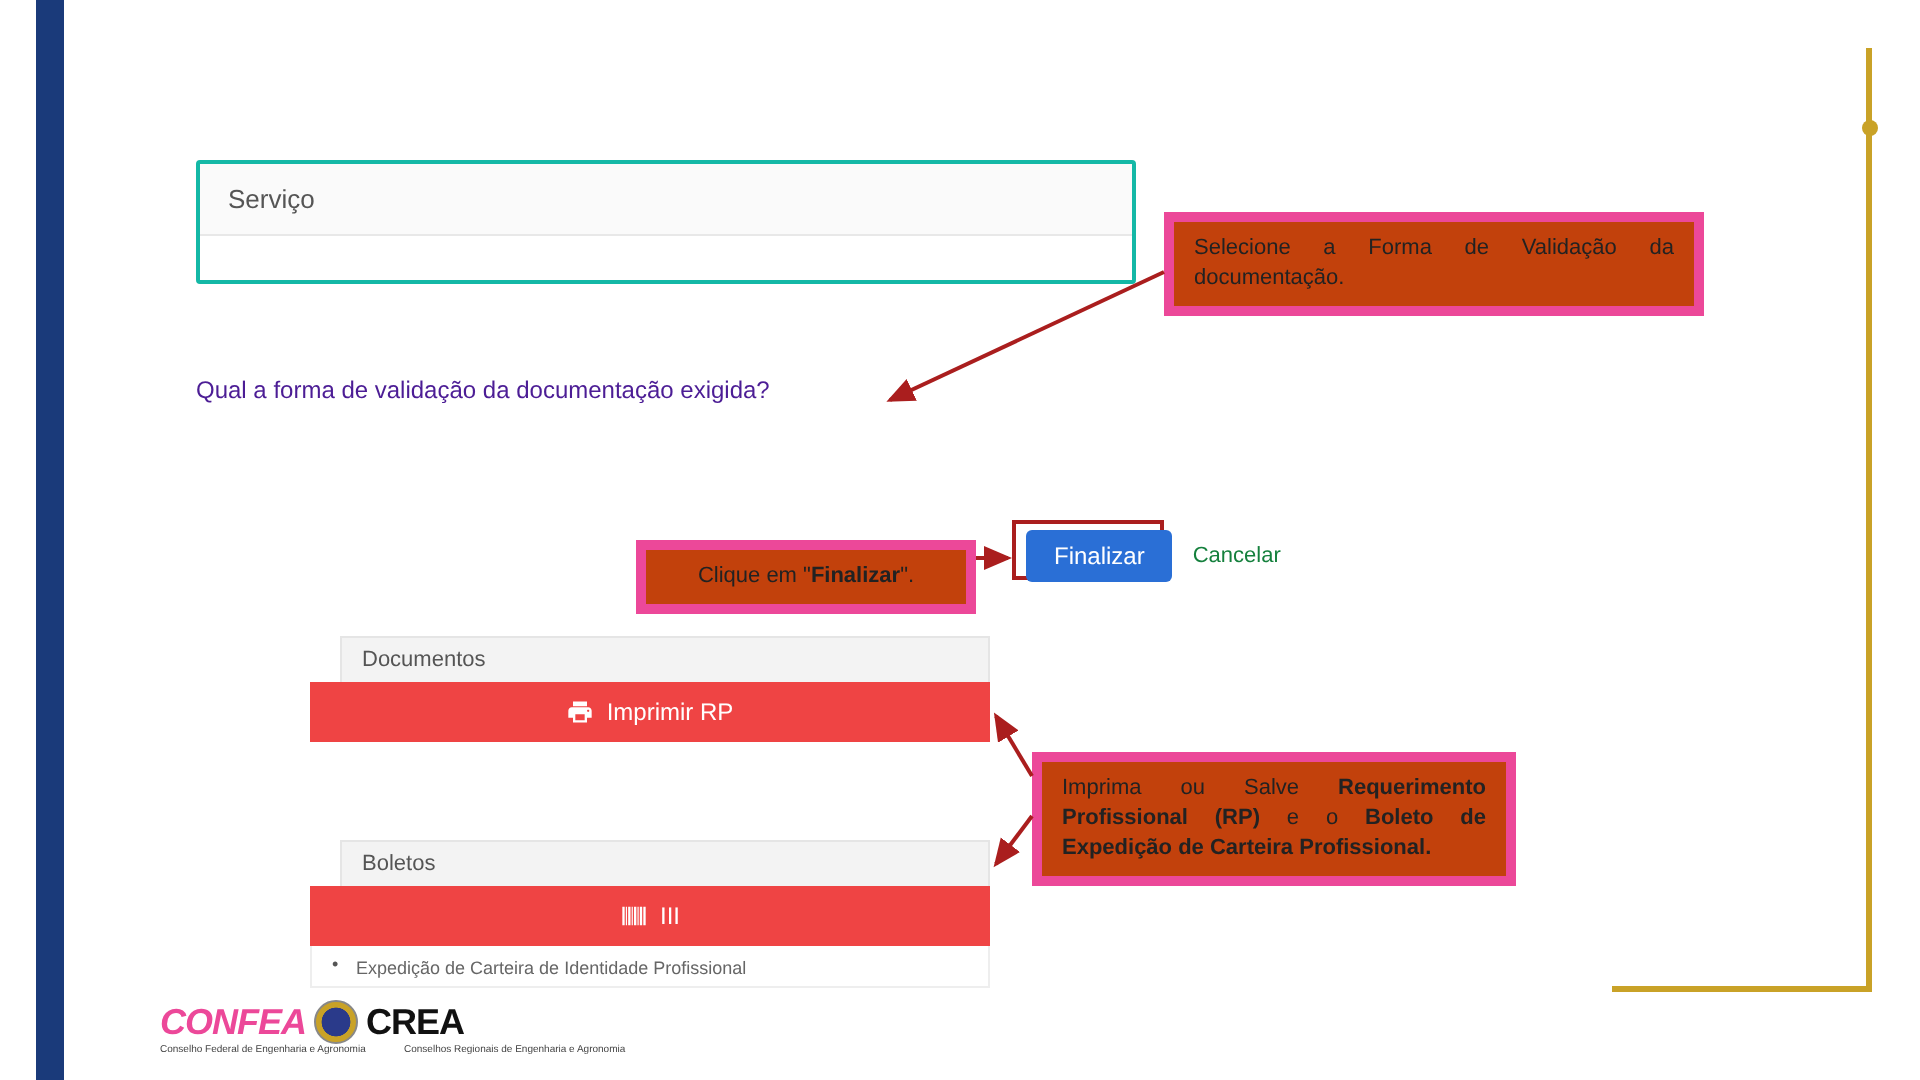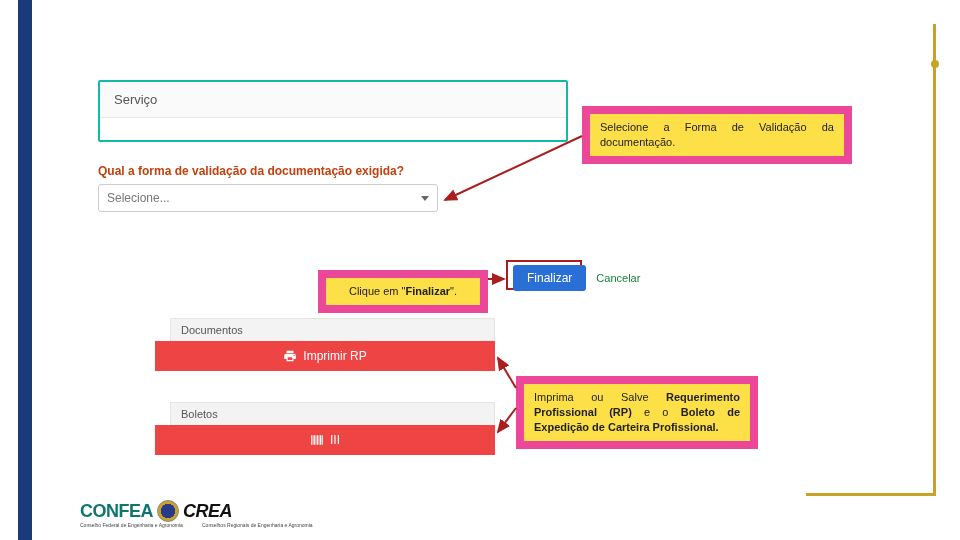--- a/index.html
+++ b/index.html
@@ -69,23 +69,24 @@
 
   
   .validacao-block {
     position: absolute;
     left: 98px;
     top: 164px;
     width: 360px;
   }
   .validacao-label {
     font-size: 12px;
-    font-weight: bold;
-    color: #c2410c;
+    font-weight: normal;
+    color: #4c1d95;
     margin-bottom: 6px;
+    margin-top: 24px;
   }
   .validacao-select {
     width: 340px;
     height: 28px;
     border: 1px solid #ccc;
     border-radius: 3px;
     background: #fff;
     padding: 0 8px;
     font-size: 12px;
     color: #777;
@@ -96,22 +97,22 @@
   .caret-down {
     width: 0; height: 0;
     border-left: 4px solid transparent;
     border-right: 4px solid transparent;
     border-top: 5px solid #666;
   }
 
   
   .callout {
     position: absolute;
-    border: 8px solid #ec4899;
-    background: #fde047;
+    border: 5px solid #ec4899;
+    background: #c2410c;
     padding: 6px 10px;
     font-size: 11px;
     color: #222;
     line-height: 1.35;
     text-align: justify;
   }
   .callout-1 { left: 582px; top: 106px; width: 270px; }
   .callout-2 { left: 318px; top: 270px; width: 170px; text-align: center; }
   .callout-3 { left: 516px; top: 376px; width: 242px; }
   .callout-3 b, .callout-1 b { font-weight: bold; }
@@ -148,21 +149,21 @@
     border: 2px solid #aa1e1e;
   }
 
   
   .section {
     position: absolute;
     left: 155px;
     width: 340px;
   }
   .section-docs { top: 318px; }
-  .section-boletos { top: 402px; border-radius: 25px; }
+  .section-boletos { top: 420px; border-radius: 25px; }
   .section-header {
     font-size: 11px;
     color: #555;
     background: #f3f3f3;
     padding: 5px 10px;
     border: 1px solid #e5e5e5;
     border-bottom: none;
     margin-left: 15px;
   }
   .green-btn {
@@ -208,22 +209,22 @@
     display: flex;
     align-items: center;
     gap: 6px;
   }
   .logo-txt {
     font-size: 18px;
     font-weight: 900;
     letter-spacing: -0.5px;
     font-family: Arial Black, Arial, sans-serif;
   }
-  .logo-confea { color: #0f766e; }
-  .logo-crea { color: #111; font-style: italic; }
+  .logo-confea { color: #ec4899; font-style: italic; }
+  .logo-crea { color: #111; }
   .logo-emblem {
     width: 22px; height: 22px;
     border-radius: 50%;
     background: radial-gradient(circle, #2a3a8a 50%, #c9a227 52%, #c9a227 100%);
     border: 1px solid #888;
   }
   .logo-sub {
     position: absolute;
     font-size: 5px;
     color: #444;
@@ -249,24 +250,20 @@
 <div class="gold-bar-h"></div>
 <div class="gold-dot"></div>
 
 <div class="panel-servico">
   <div class="panel-servico-header">Serviço</div>
   <div class="panel-servico-body"></div>
 </div>
 
 <div class="validacao-block">
   <div class="validacao-label">Qual a forma de validação da documentação exigida?</div>
-  <div class="validacao-select">
-    <span>Selecione...</span>
-    <span class="caret-down"></span>
-  </div>
 </div>
 
 <div class="callout callout-1">
   <span>Selecione a Forma de Validação da documentação.</span>
 </div>
 
 <div class="callout callout-2">
   <span>Clique em "</span><b>Finalizar</b><span>".</span>
 </div>
 
@@ -291,20 +288,21 @@
 <div class="section section-boletos">
   <div class="section-header">Boletos</div>
   <button class="green-btn">
     <span class="icon">
       <svg viewBox="0 0 24 24" width="14" height="14" fill="#fff">
           <path d="M2 4h2v16H2zm3 0h1v16H5zm2 0h2v16H7zm3 0h1v16h-1zm2 0h2v16h-2zm3 0h1v16h-1zm2 0h2v16h-2zm3 0h2v16h-2z"></path>
         </svg>
     </span>
     <span>III</span>
   </button>
+  <div class="list-item">Expedição de Carteira de Identidade Profissional</div>
 </div>
 
 <div class="callout callout-3">
   <span>Imprima ou Salve </span><b>Requerimento Profissional (RP)</b><span> e o </span><b>Boleto de Expedição de Carteira Profissional.</b>
 </div>
 
 <div class="footer">
   <div class="footer-wrap">
     <span class="logo-txt logo-confea">CONFEA</span>
     <span class="logo-emblem"></span>

